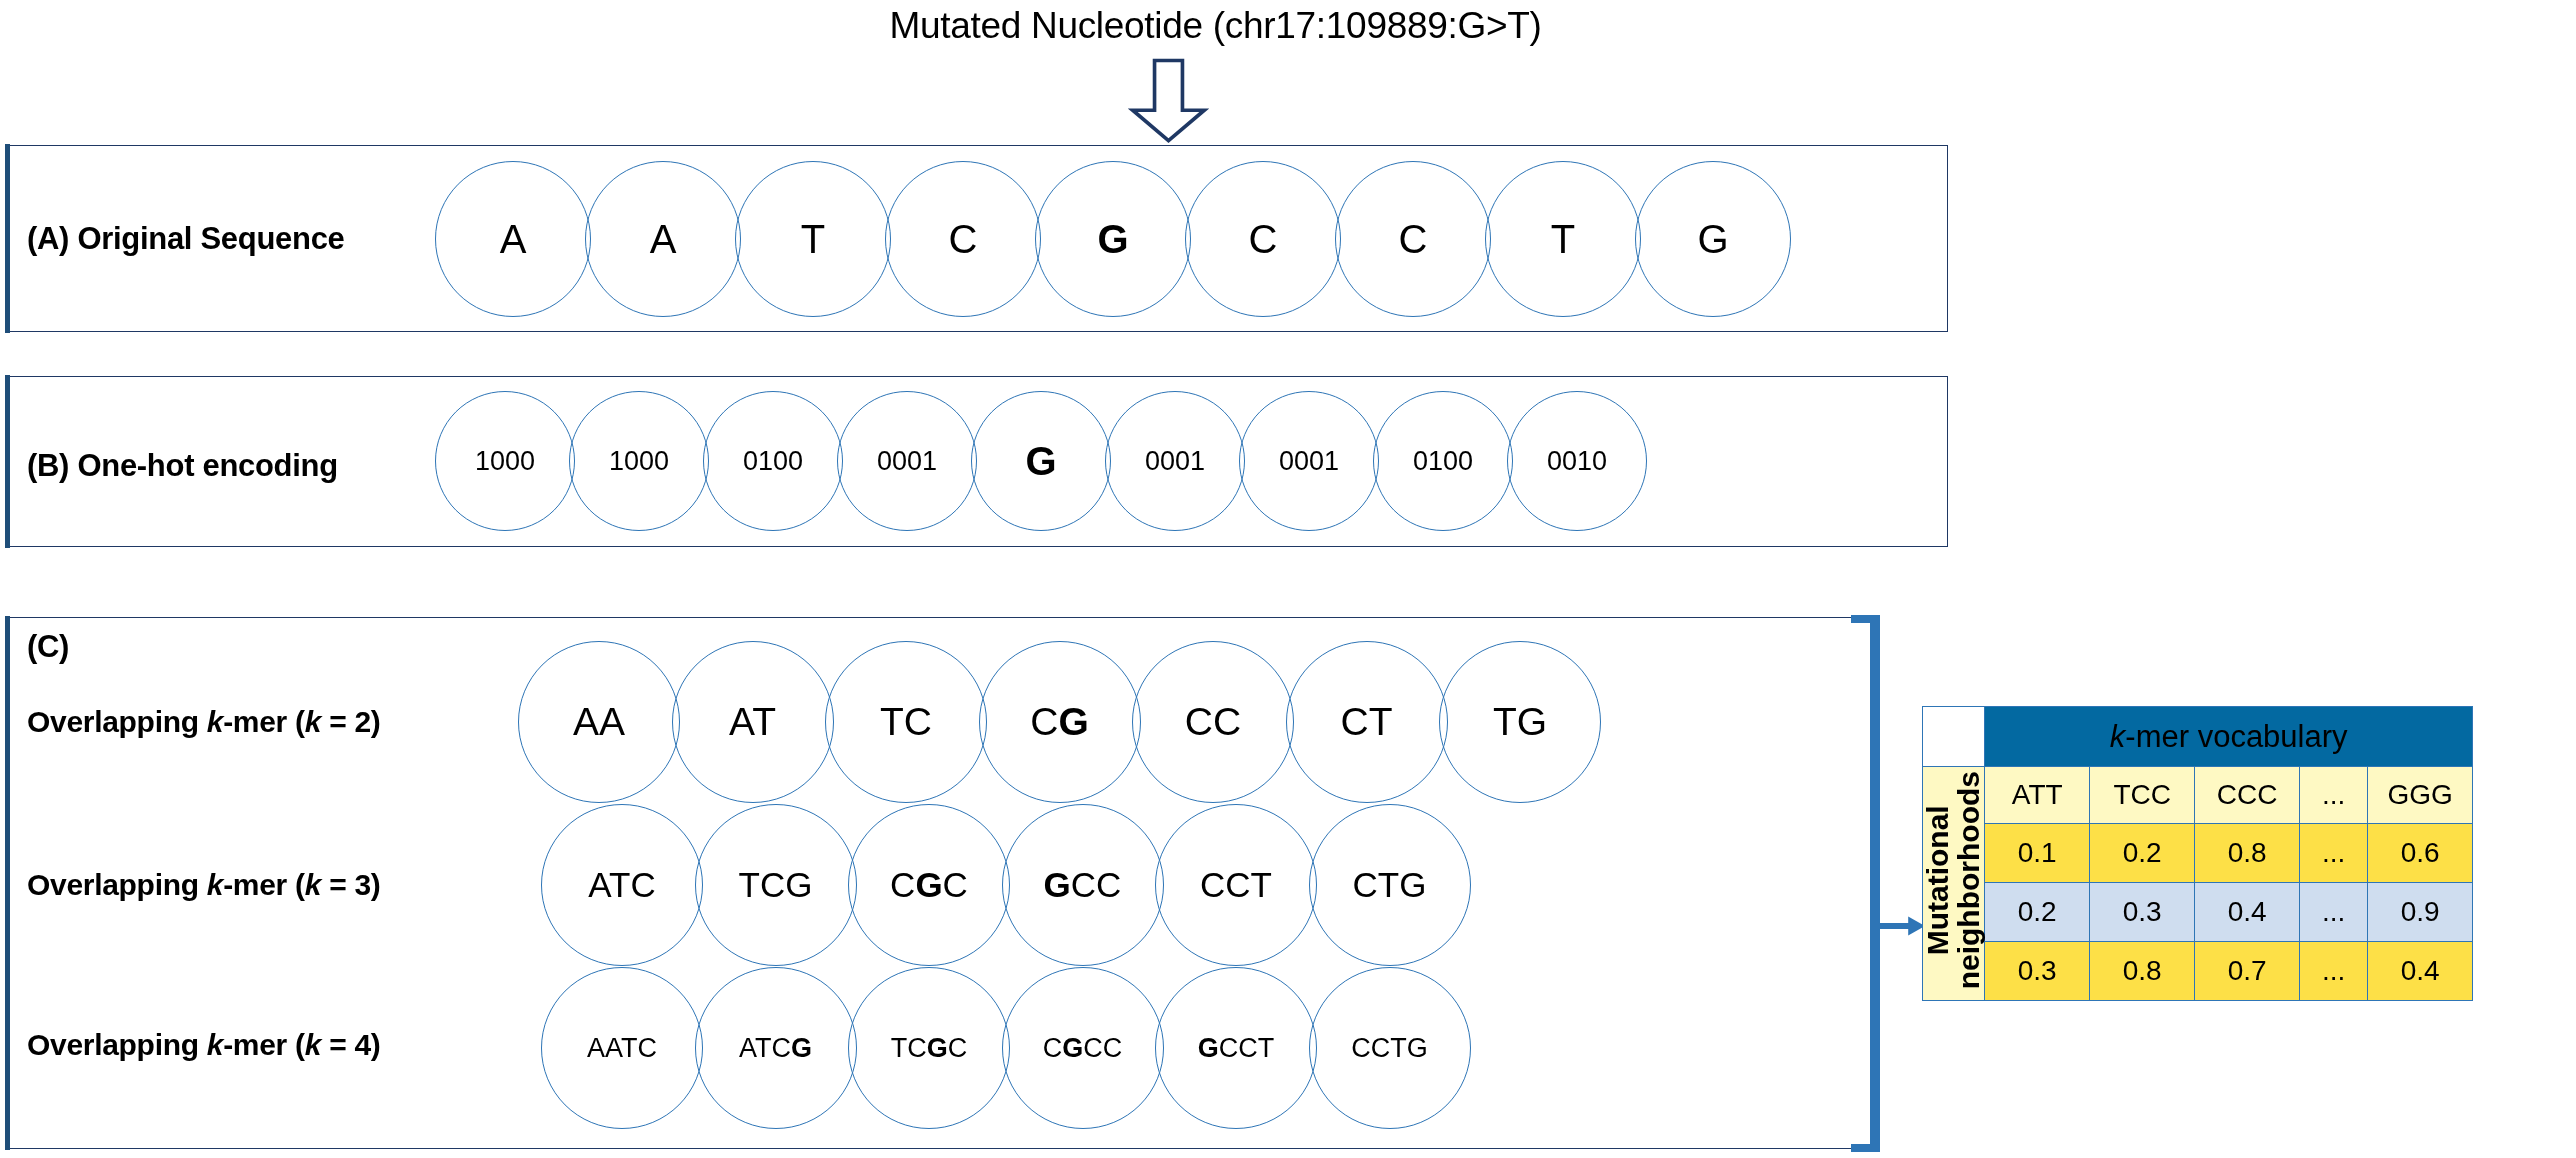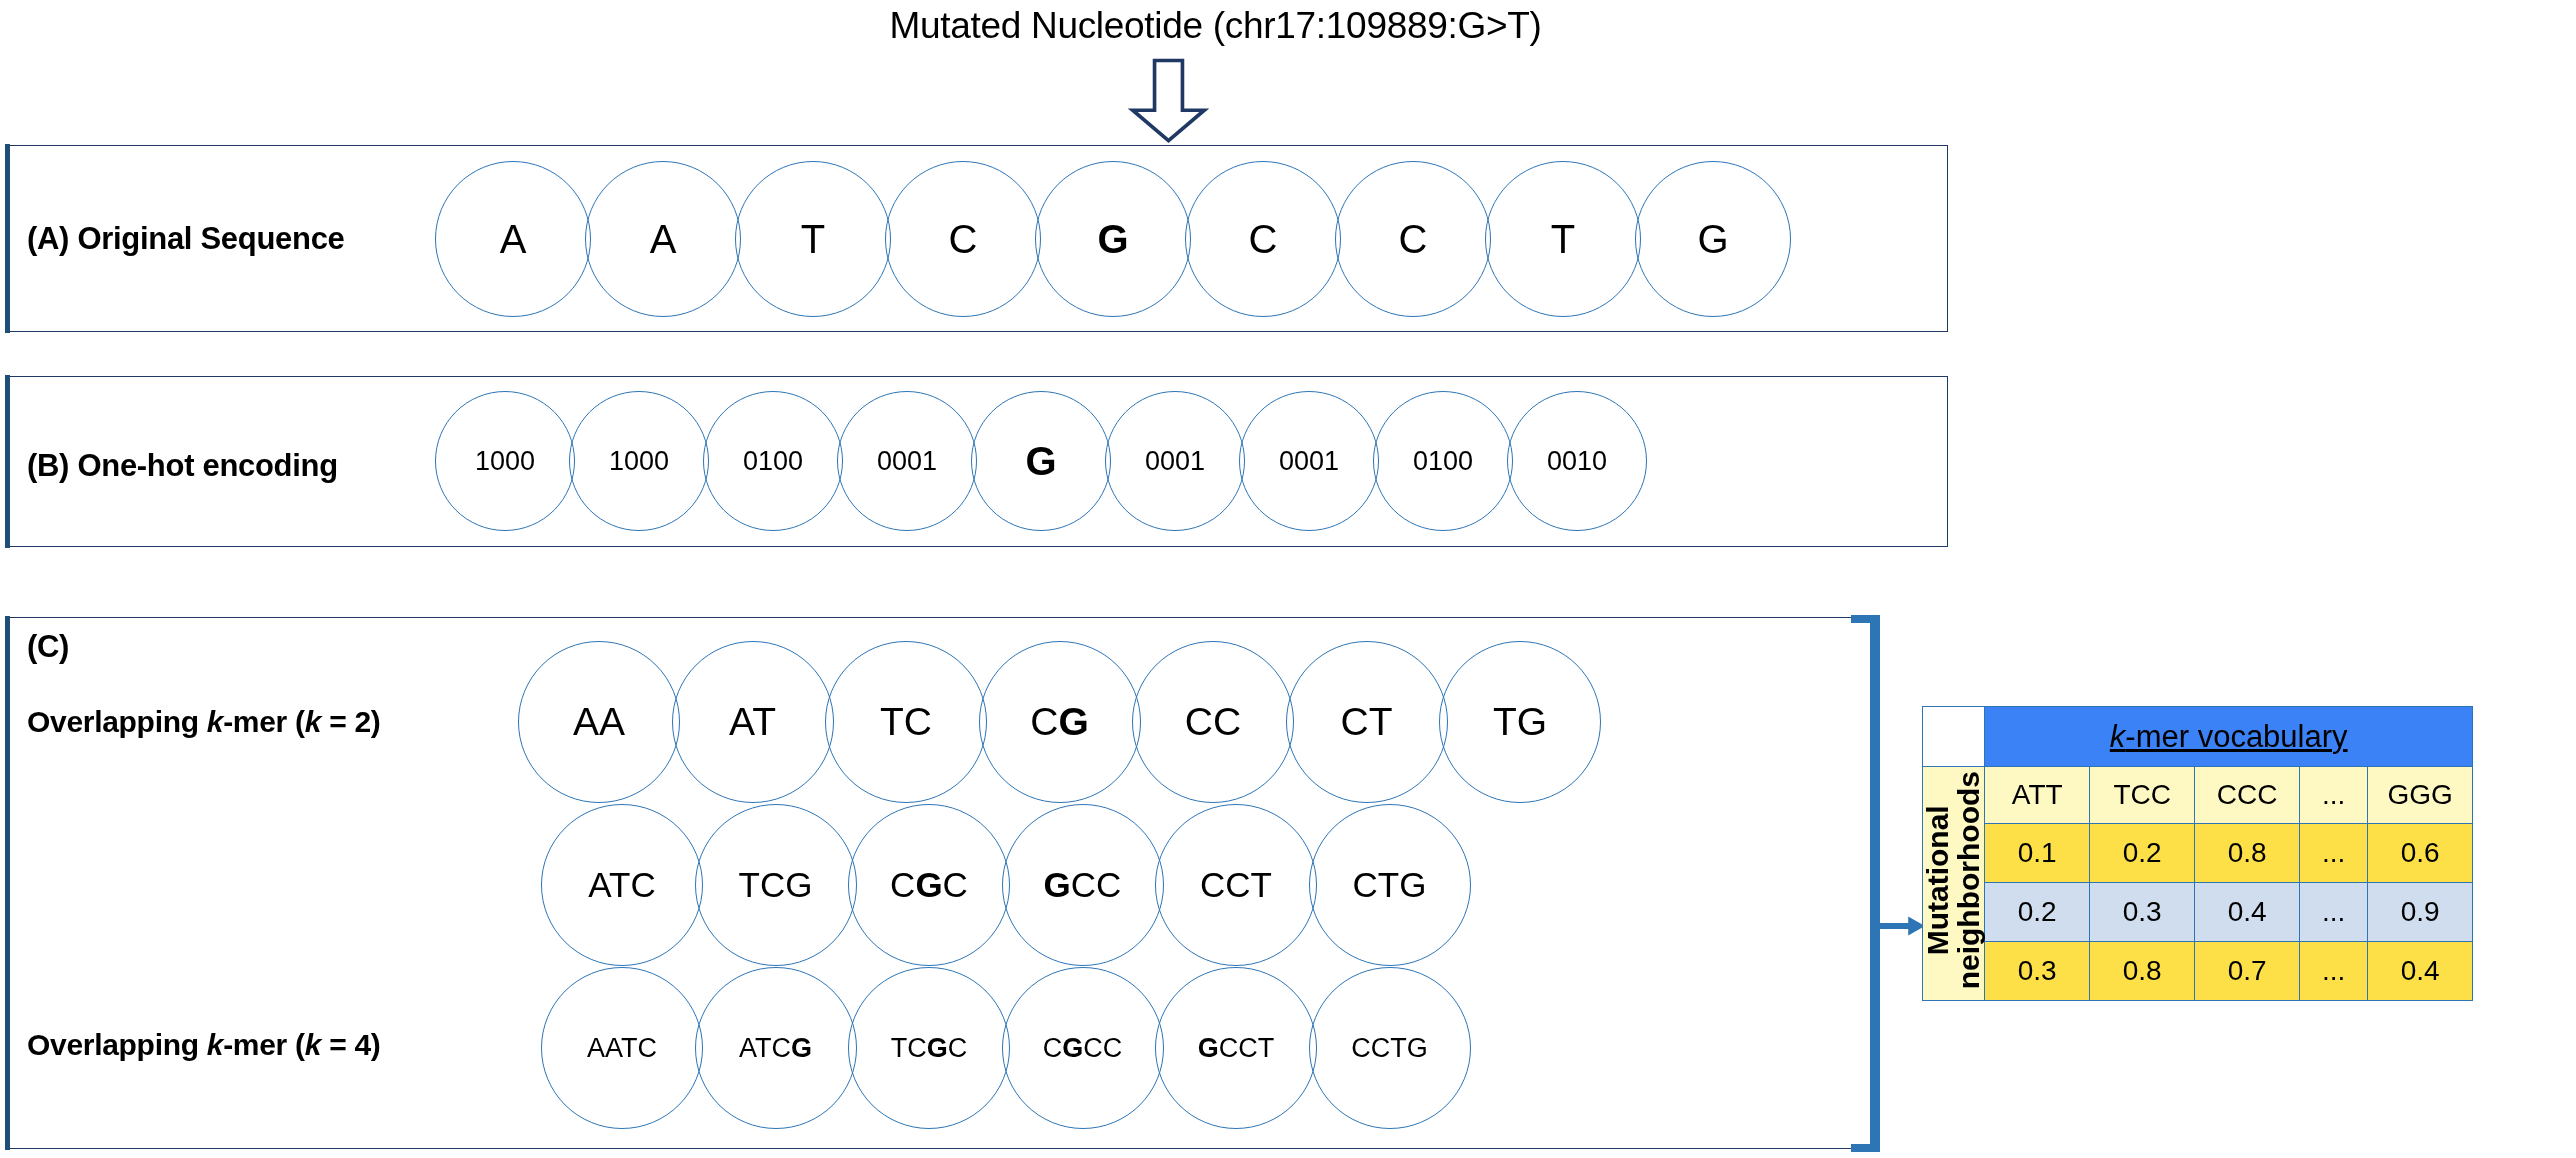--- a/index.html
+++ b/index.html
@@ -141,22 +141,21 @@
     border:1.8px solid #2E75B6;
     text-align:center;
     font-weight:normal;
     padding:0;
   }
   .corner-blank{ width:37px; background:#ffffff; border-right:1.8px solid #2E75B6; }
   .vocab-title{
     height:59px;
     font-size:31px;
     font-weight:bold;
-    background:#3b82f6;
-    text-decoration:underline;
+    background:#0369a1;
   }
   .vocab-title i{ font-style:italic; }
   .rot-label{
     width:47px;
     background:#CFDDEF;
     vertical-align:middle;
     text-align:center;
   }
   .rot-label .rot-inner{
     writing-mode:vertical-rl;
@@ -253,20 +252,23 @@
   <div class="c-bracket-cap-top"></div>
   <div class="c-bracket-cap-bot"></div>
   <svg class="c-arrow" viewBox="0 0 80 36">
     <polygon points="0,13 52,13 52,2 80,18 52,34 52,23 0,23" fill="#2E75B6"></polygon>
   </svg>
 
   <div class="panel-label" id="labelC">(C)</div>
 
   <div class="row-label" id="rowLabel2">
     <span>Overlapping </span><i>k</i><span>-mer (</span><i>k</i><span> = 2)</span>
+  </div>
+  <div class="row-label" id="rowLabel3">
+    <span>Overlapping </span><i>k</i><span>-mer (</span><i>k</i><span> = 3)</span>
   </div>
   <div class="row-label" id="rowLabel4">
     <span>Overlapping </span><i>k</i><span>-mer (</span><i>k</i><span> = 4)</span>
   </div>
 
   <div class="circle-row" id="rowK2">
       <div class="node">
         <span>AA</span>
       </div>
       <div class="node">

